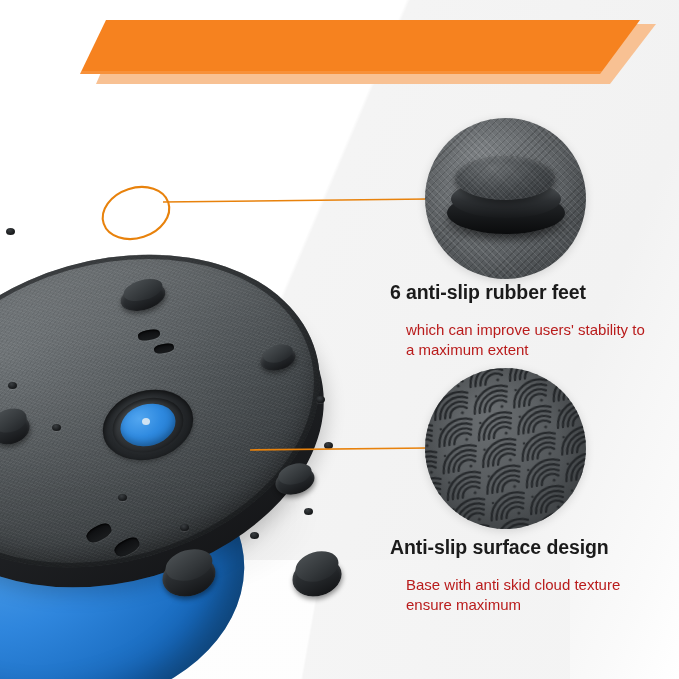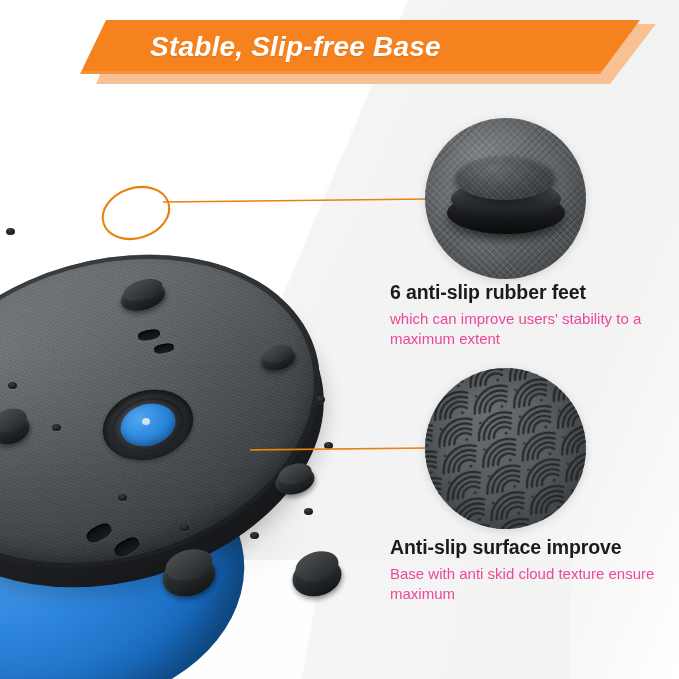--- a/index.html
+++ b/index.html
@@ -231,38 +231,37 @@
     position:absolute;inset:0;
     background:radial-gradient(ellipse at 50% 50%, rgba(0,0,0,0) 48%, rgba(0,0,0,.26) 100%);
   }
 
   
   .txt{position:absolute;}
   .txt h3{
     margin:0 0 5px 0;font-size:19.5px;font-weight:bold;color:#1b1b1b;letter-spacing:-.1px;
   }
   .txt p{
-    margin:0;font-size:15px;line-height:1.33;color:#ec4899;font-weight:normal;
+    margin:16px;font-size:15px;line-height:1.33;color:#b91c1c;font-weight:normal;
   }
   #text-feet{left:390px;top:281px;width:280px;}
   #text-surface{left:390px;top:536px;width:280px;}
 </style>
 </head>
 <body>
 
 <div class="stage">
 
   <div class="bg-base"></div>
   <div class="bg-diag"></div>
   <div class="bg-diag2"></div>
 
   <div class="banner-wrap">
     <div class="banner-shadow"></div>
     <div class="banner-main"></div>
-    <div class="banner-text">Stable, Slip-free Base</div>
   </div>
 
   <div class="product">
     <div class="board-shadow"></div>
 
     <div class="dome"></div>
     <div class="dome-gloss"></div>
 
     <div class="rim"></div>
     <div class="plate"></div>
@@ -338,17 +337,17 @@
     </svg>
     <div class="vign"></div>
   </div>
 
   <div class="txt" id="text-feet">
     <h3>6 anti-slip rubber feet</h3>
     <p>which can improve users' stability to a maximum extent</p>
   </div>
 
   <div class="txt" id="text-surface">
-    <h3>Anti-slip surface improve</h3>
+    <h3>Anti-slip surface design</h3>
     <p>Base with anti skid cloud texture ensure maximum</p>
   </div>
 
 </div>
 
 </body></html>

